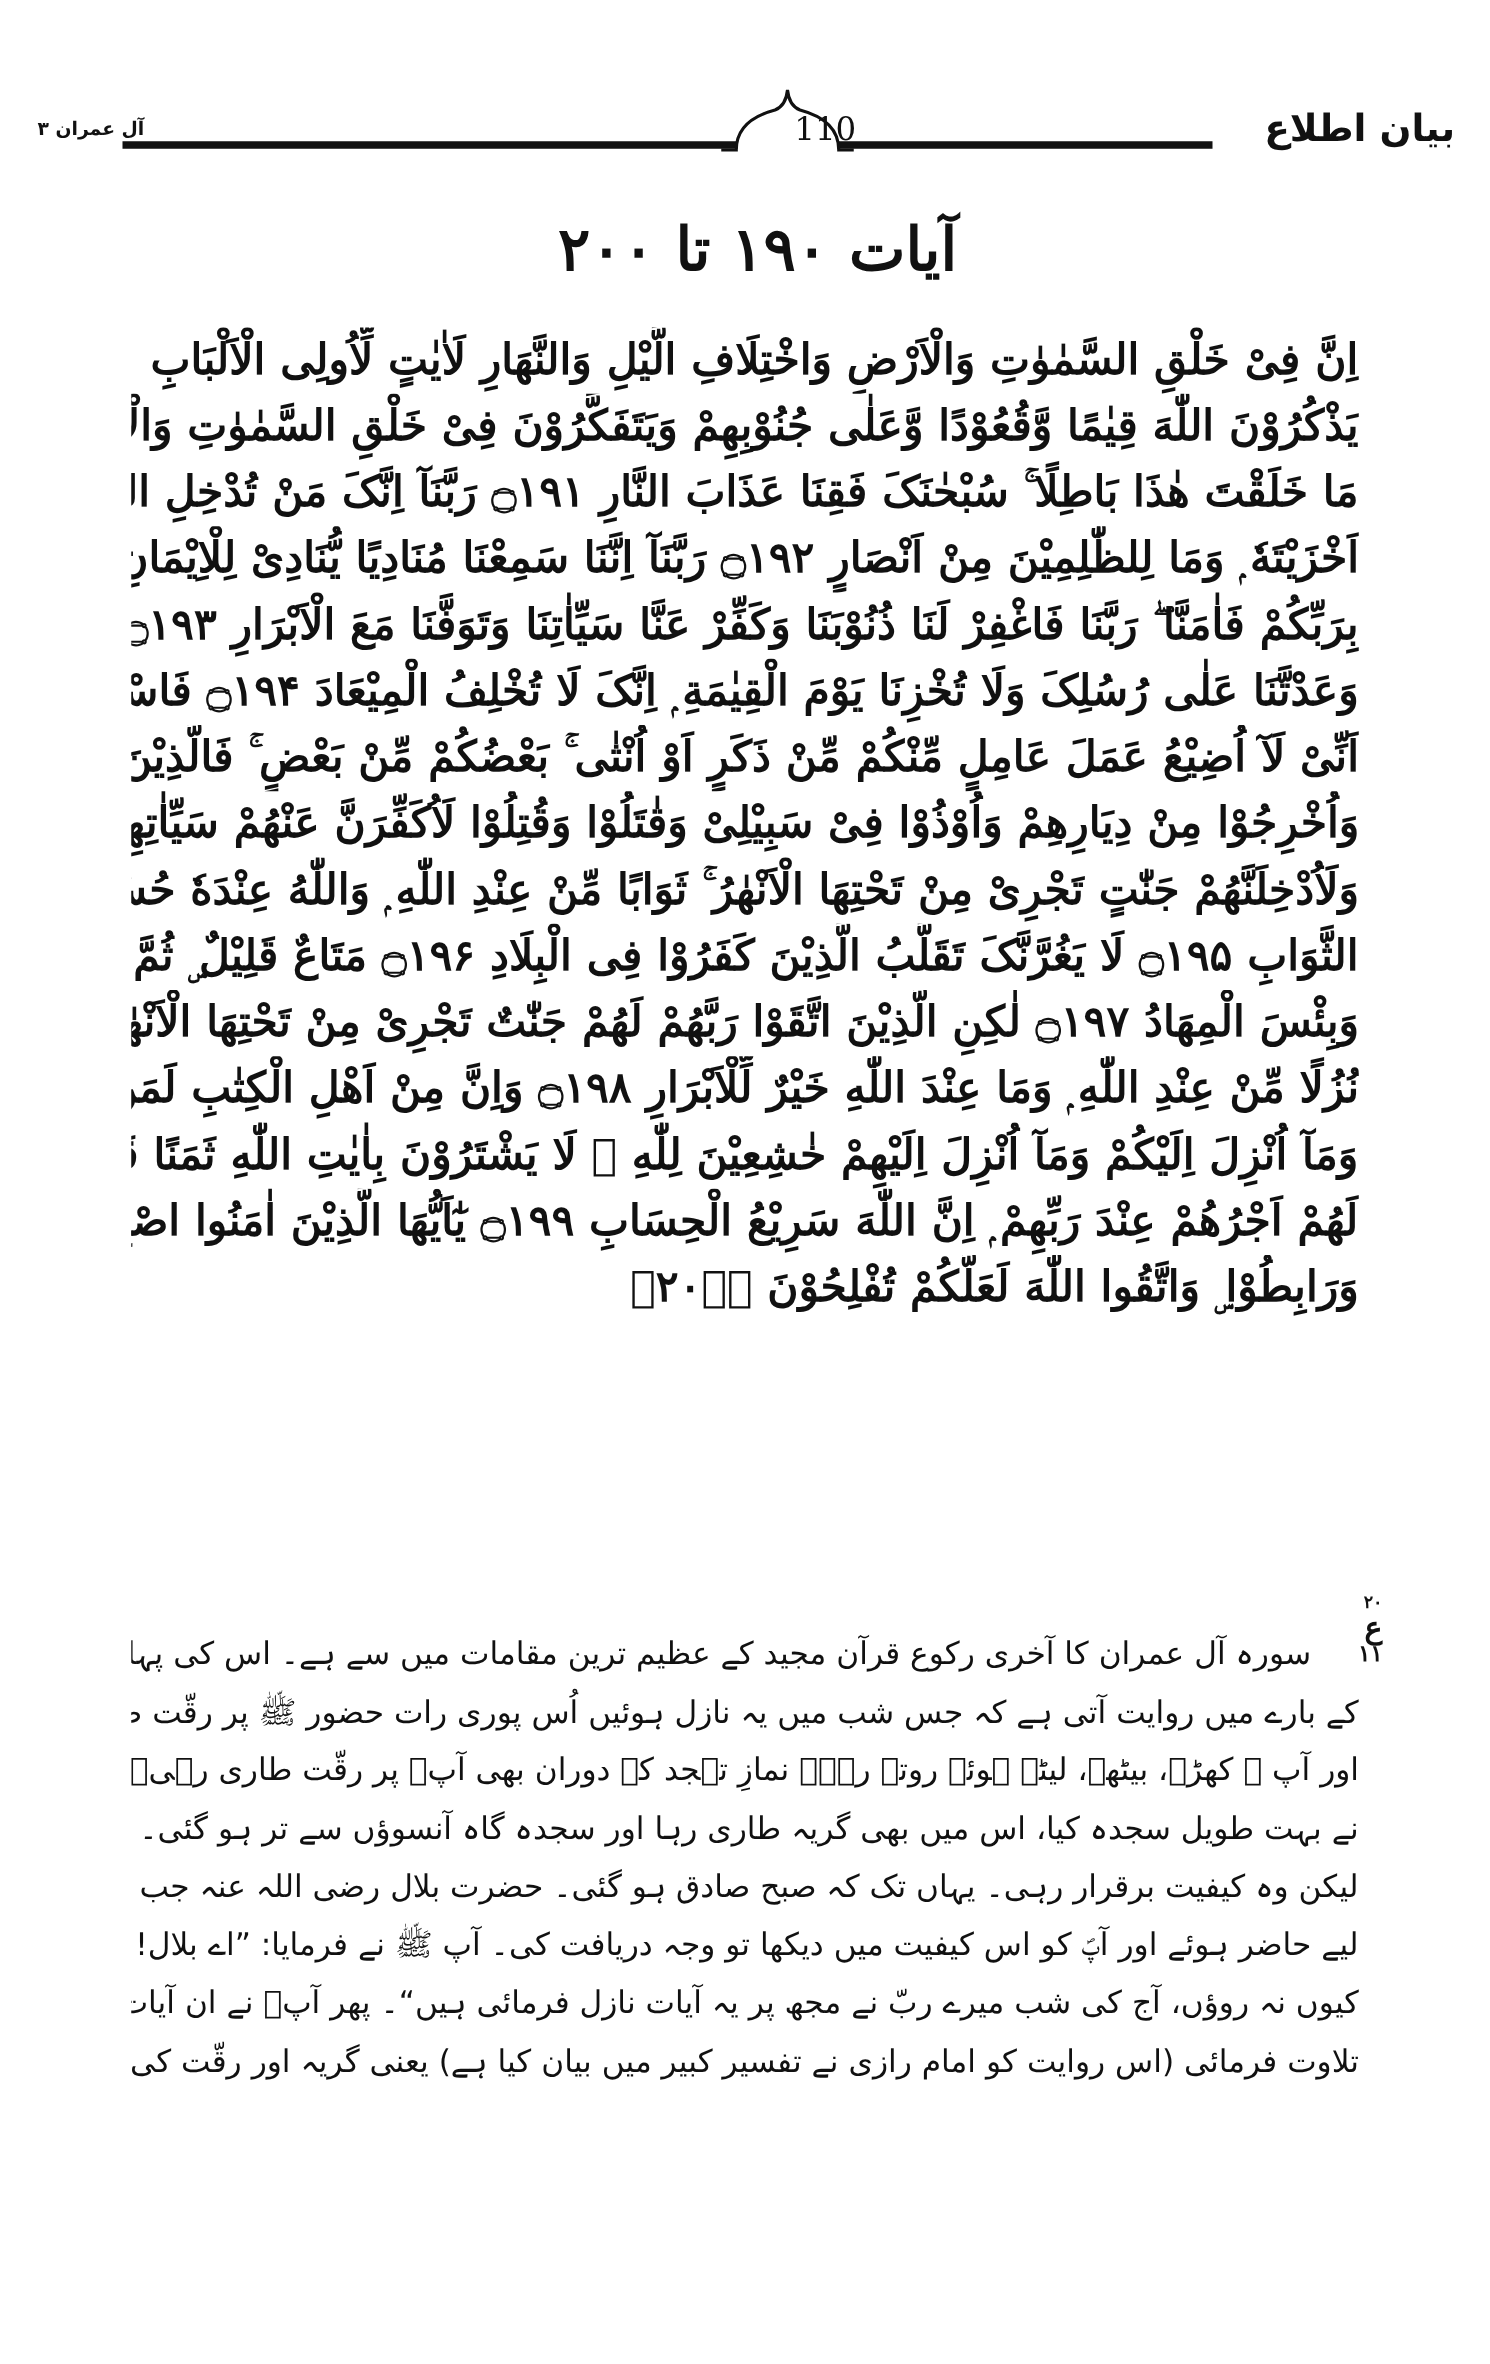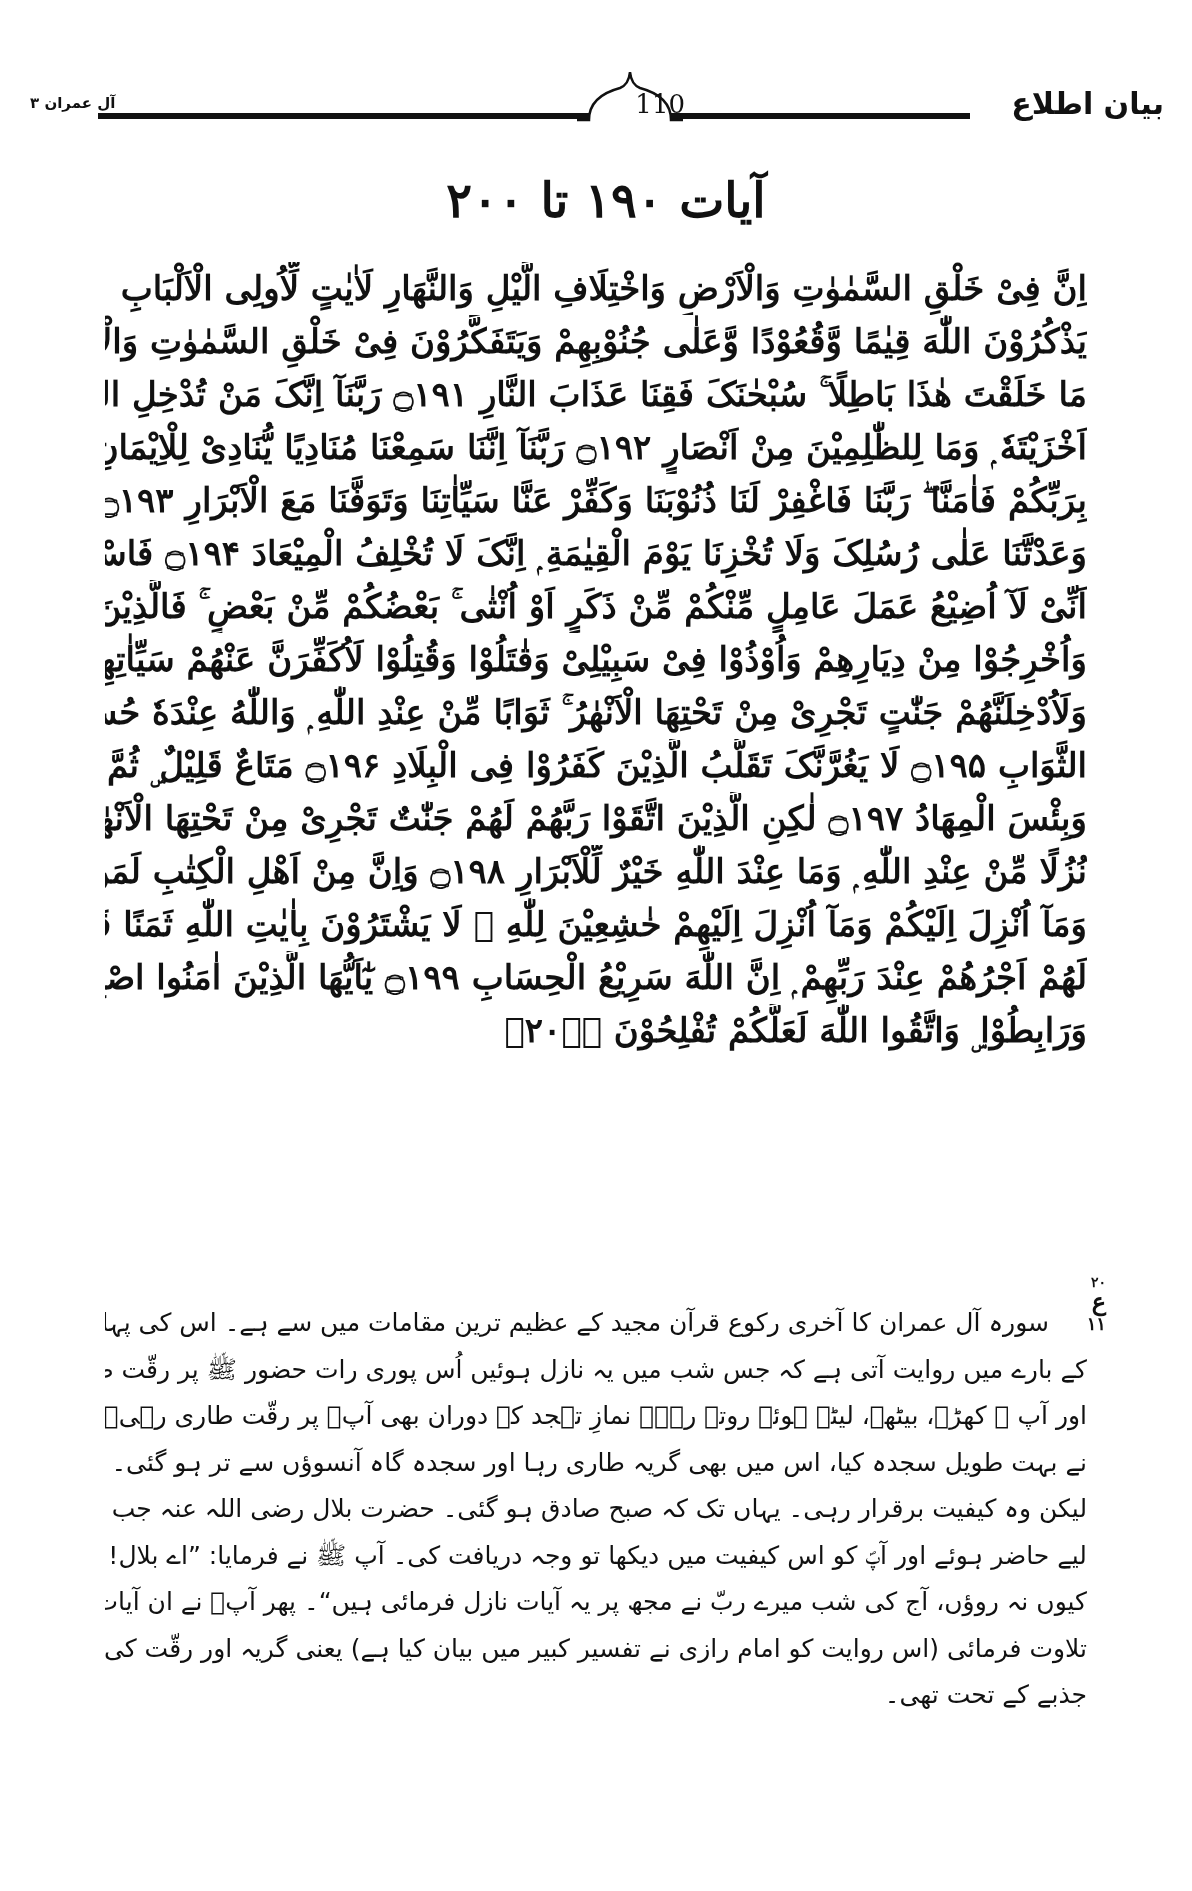--- a/index.html
+++ b/index.html
@@ -112,16 +112,15 @@
 
   <div class="commentary">
     <div class="comm-line first">سورہ آل عمران کا آخری رکوع قرآن مجید کے عظیم ترین مقامات میں سے ہے۔ اس کی پہلی چھ آیات</div>
     <div class="comm-line">کے بارے میں روایت آتی ہے کہ جس شب میں یہ نازل ہوئیں اُس پوری رات حضور ﷺ پر رقّت طاری رہی</div>
     <div class="comm-line">اور آپ ﷺ کھڑے، بیٹھے، لیٹے ہوئے روتے رہے۔ نمازِ تہجد کے دوران بھی آپؐ پر رقّت طاری رہی۔ پھر آپؐ</div>
     <div class="comm-line">نے بہت طویل سجدہ کیا، اس میں بھی گریہ طاری رہا اور سجدہ گاہ آنسوؤں سے تر ہو گئی۔ پھر آپؐ کچھ دیر لیٹے رہے</div>
     <div class="comm-line">لیکن وہ کیفیت برقرار رہی۔ یہاں تک کہ صبح صادق ہو گئی۔ حضرت بلال رضی اللہ عنہ جب فجر کی نماز کی اطلاع دینے کے</div>
     <div class="comm-line">لیے حاضر ہوئے اور آپؐ کو اس کیفیت میں دیکھا تو وجہ دریافت کی۔ آپ ﷺ نے فرمایا: ”اے بلال! میں</div>
     <div class="comm-line">کیوں نہ روؤں، آج کی شب میرے ربّ نے مجھ پر یہ آیات نازل فرمائی ہیں“۔ پھر آپؐ نے ان آیات کی</div>
     <div class="comm-line">تلاوت فرمائی (اس روایت کو امام رازی نے تفسیر کبیر میں بیان کیا ہے) یعنی گریہ اور رقّت کی وہ کیفیت شکر کے</div>
-    <div class="comm-line last">جذبے کے تحت تھی۔</div>
   </div>
 
 </div>
 
 </body></html>

